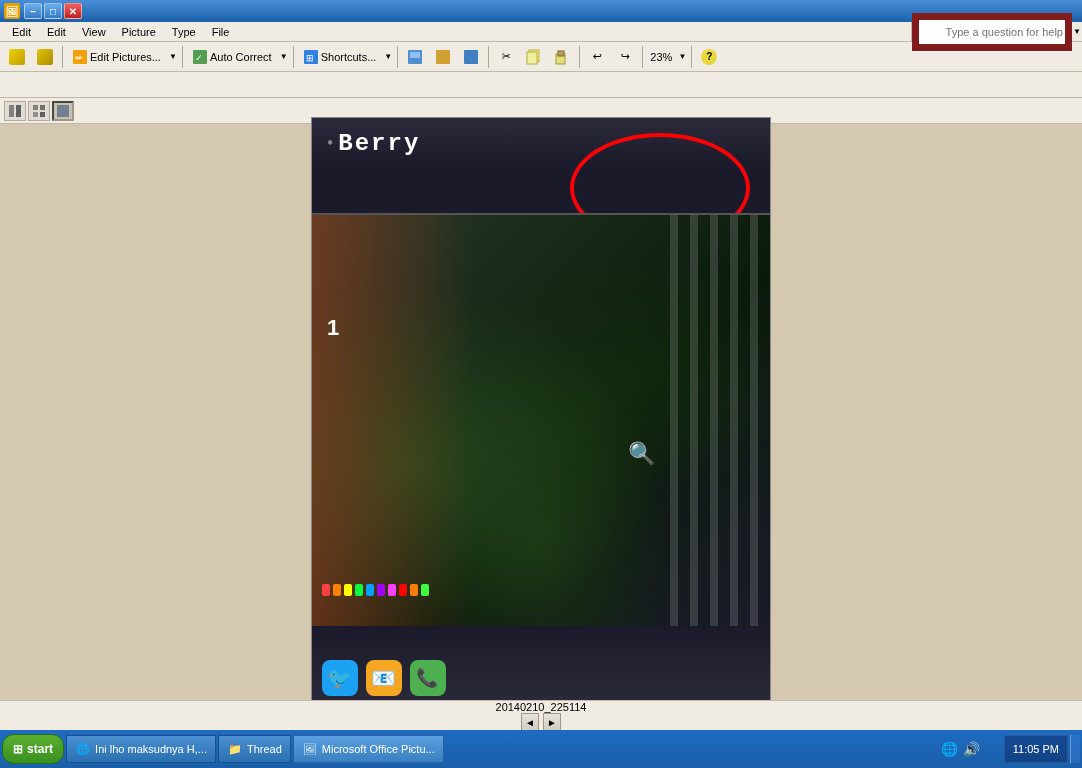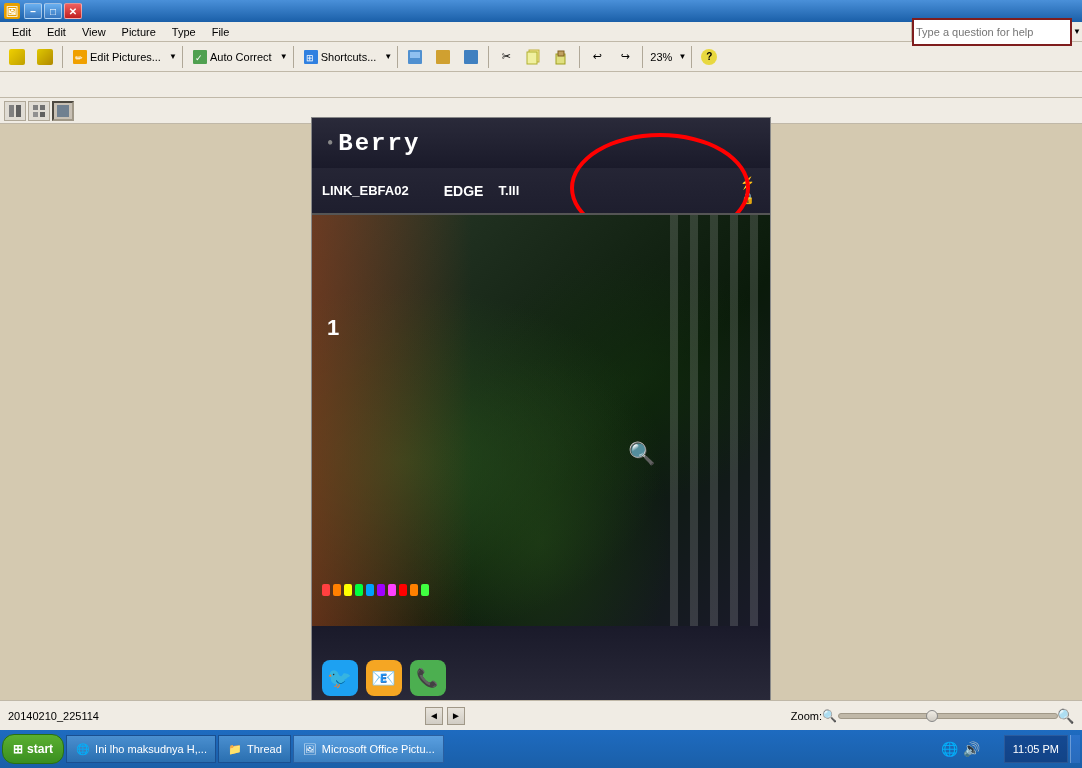--- a/index.html
+++ b/index.html
@@ -61,24 +61,25 @@
       height: 20px;
       display: flex;
       align-items: center;
       background: #f0ece4;
       border-left: 1px solid #c0b8a8;
       border-bottom: 1px solid #c0b8a8;
     }
     #help-input {
       width: 160px;
       height: 16px;
-      border: 2px solid #7f1d1d;
+      border: 7px solid #7f1d1d;
       font-size: 11px;
       padding: 12px 2px;
       color: #666;
+      text-align: right;
     }
 
     
     #toolbar1 {
       width: 100%;
       height: 30px;
       background: #f0ece4;
       display: flex;
       align-items: center;
       padding: 0 4px;
@@ -581,29 +582,20 @@
 
 <div id="main" style="height: 576px; position: relative; top: 0px;">
   <div id="photo-container">
     <div id="photo-bg">
 
       <div class="bb-top-bar">
         <span style="color:#888;font-size:18px;font-family:serif;letter-spacing:1px;">•</span>
         <span class="bb-brand" style="margin-left:4px;">Berry</span>
       </div>
 
-      <div class="bb-status">
-        <span class="bb-network-left">LINK_EBFA02</span>
-        <span class="bb-network-right">EDGE</span>
-        <span style="color:white;font-size:13px;font-weight:bold;">T.lll</span>
-        <div style="position:absolute;right:15px;top:8px;display:flex;flex-direction:column;align-items:flex-end;gap:2px;">
-          <span style="color:white;font-size:12px;">⚡</span>
-          <span style="color:white;font-size:11px;">🔒</span>
-        </div>
-      </div>
 
       <div class="red-circle"></div>
 
       <div class="bb-divider-line"></div>
 
       <div class="bb-middle">
         <div class="foliage-overlay"></div>
         <div class="brick-overlay"></div>
         <div class="bb-vertical-lines"></div>
 
@@ -630,21 +622,21 @@
       <div class="bb-bottom">
 
         <div style="position:absolute;bottom:10px;left:10px;width:36px;height:36px;background:#1da1f2;border-radius:8px;display:flex;align-items:center;justify-content:center;font-size:20px;">🐦</div>
         <div style="position:absolute;bottom:10px;left:54px;width:36px;height:36px;background:#f5a623;border-radius:8px;display:flex;align-items:center;justify-content:center;font-size:20px;">📧</div>
         <div style="position:absolute;bottom:10px;left:98px;width:36px;height:36px;background:#4caf50;border-radius:8px;display:flex;align-items:center;justify-content:center;font-size:18px;">📞</div>
       </div>
     </div>
   </div>
 </div>
 
-<div id="statusbar" style="position: fixed; bottom: 38px; left: 0px; right: 0px; z-index: 100;">
+<div id="statusbar" style="position: fixed; bottom: 38px; left: 0px; right: 0px; z-index: 100; flex-direction: column;">
   <div class="status-row-left">
     <span>20140210_225114</span>
   </div>
   <div id="status-nav">
     <div class="nav-arrow">◄</div>
     <div class="nav-arrow">►</div>
   </div>
   <div id="status-zoom">
     <span>Zoom:</span>
     <span class="zoom-icon">🔍</span>

